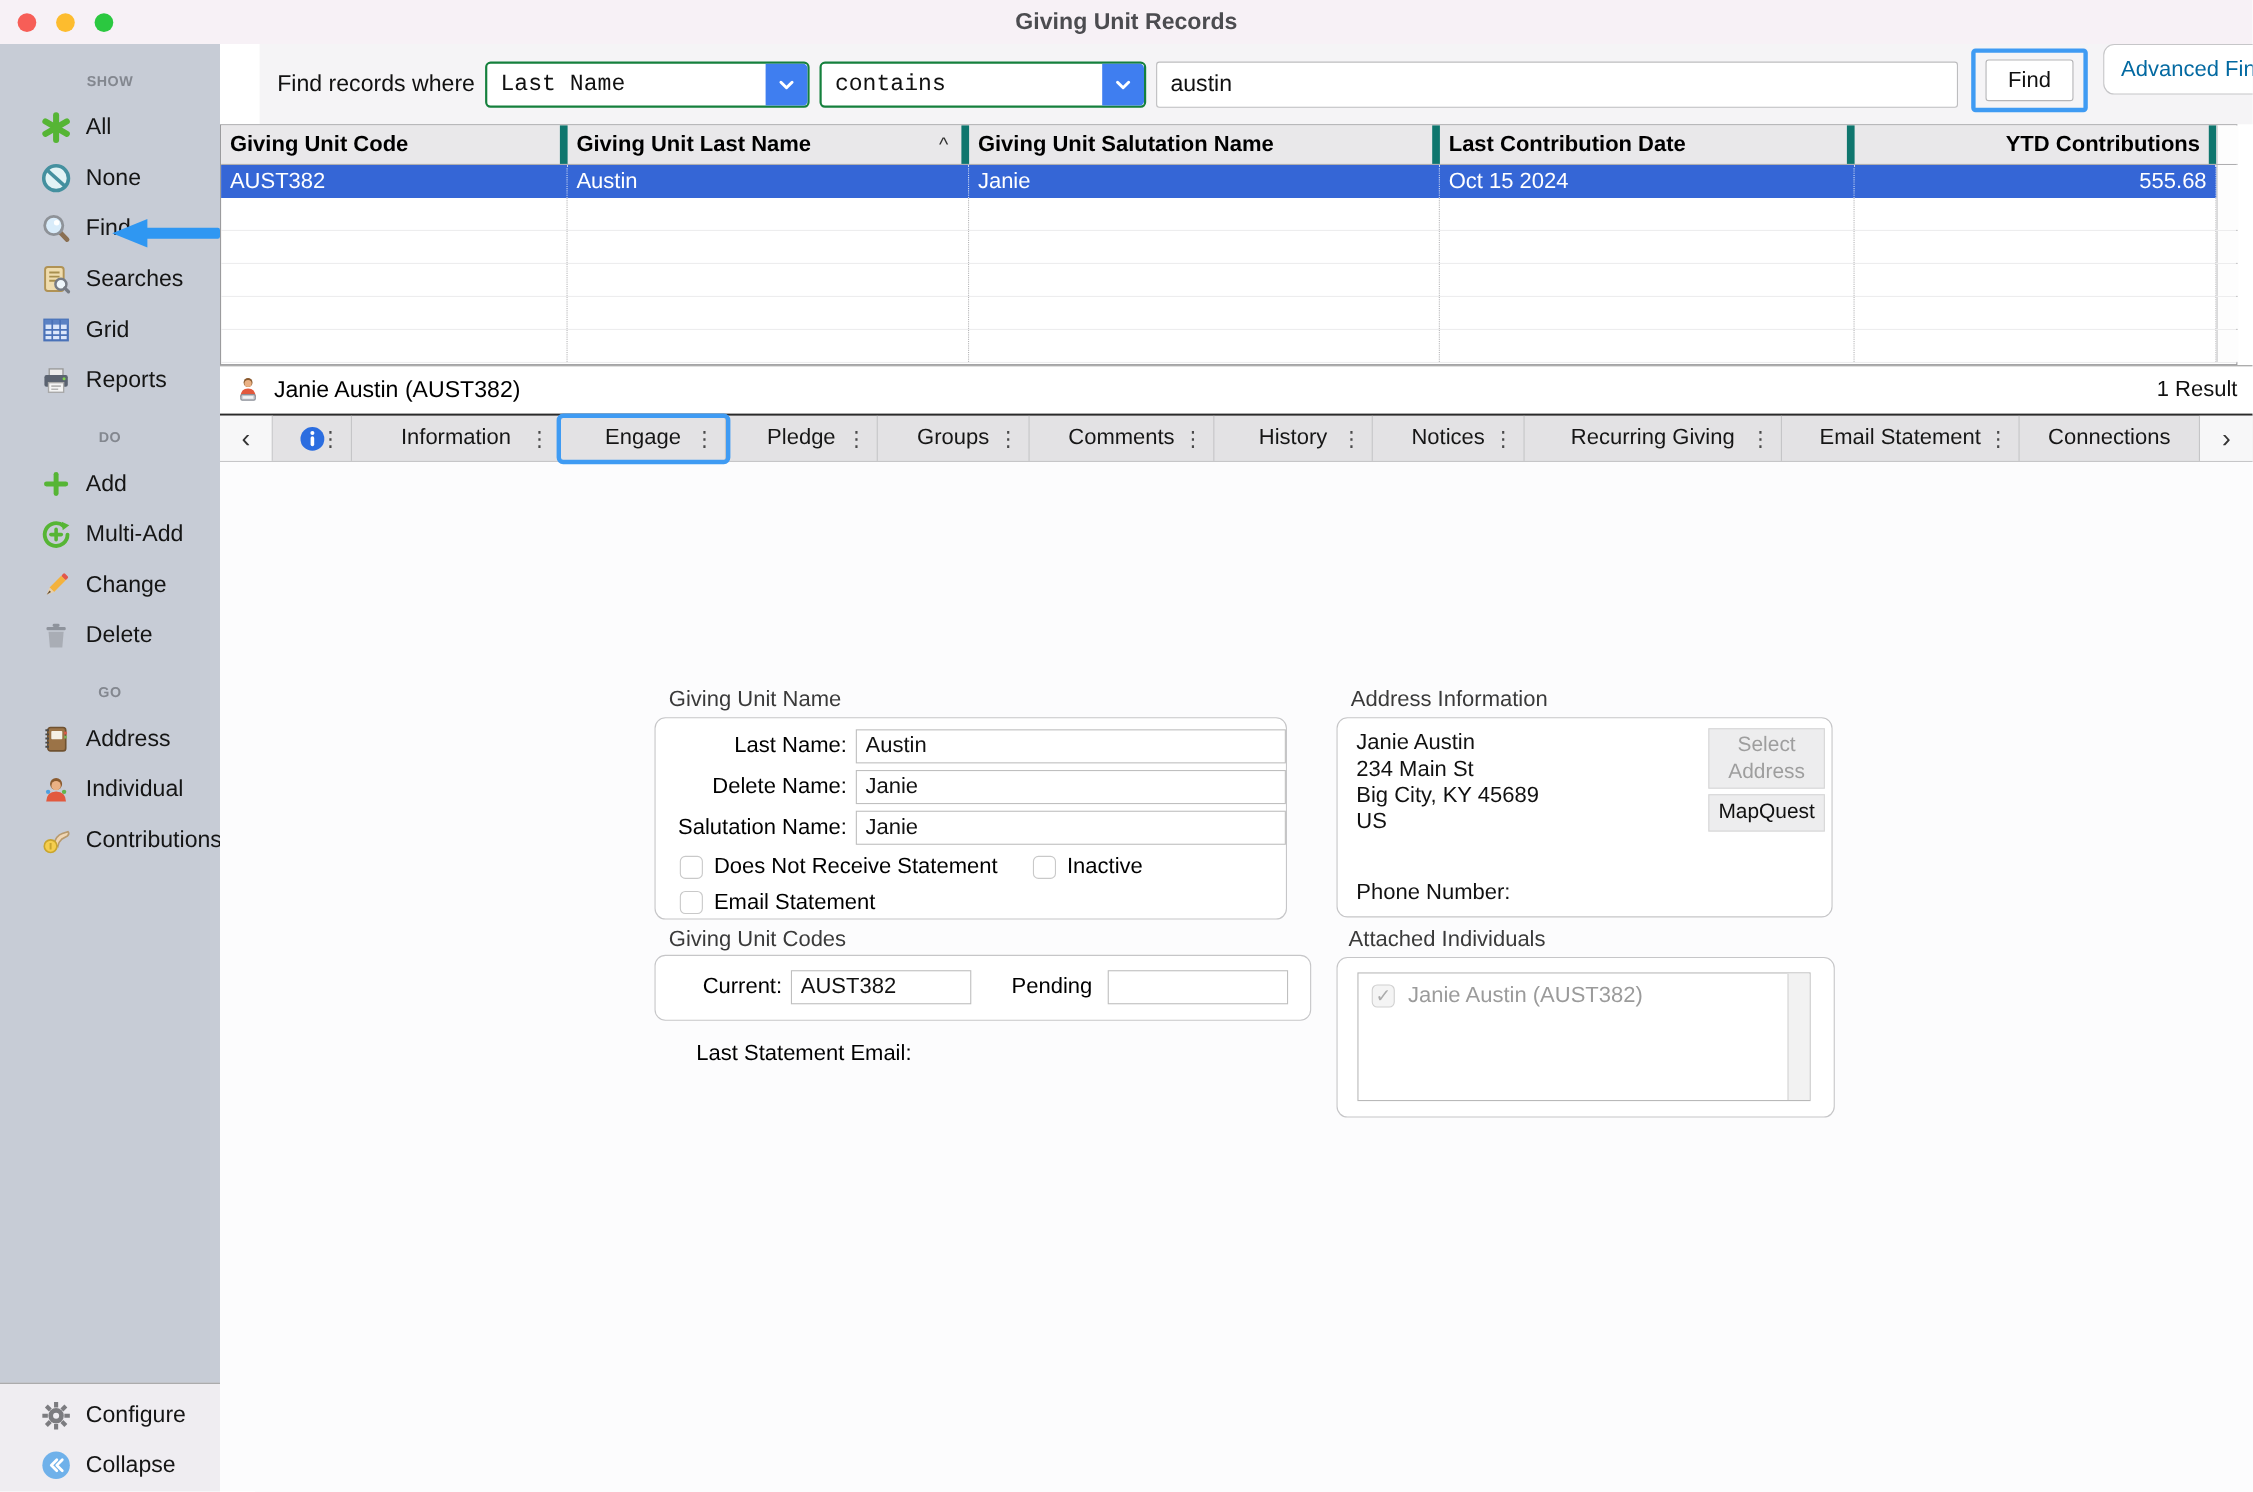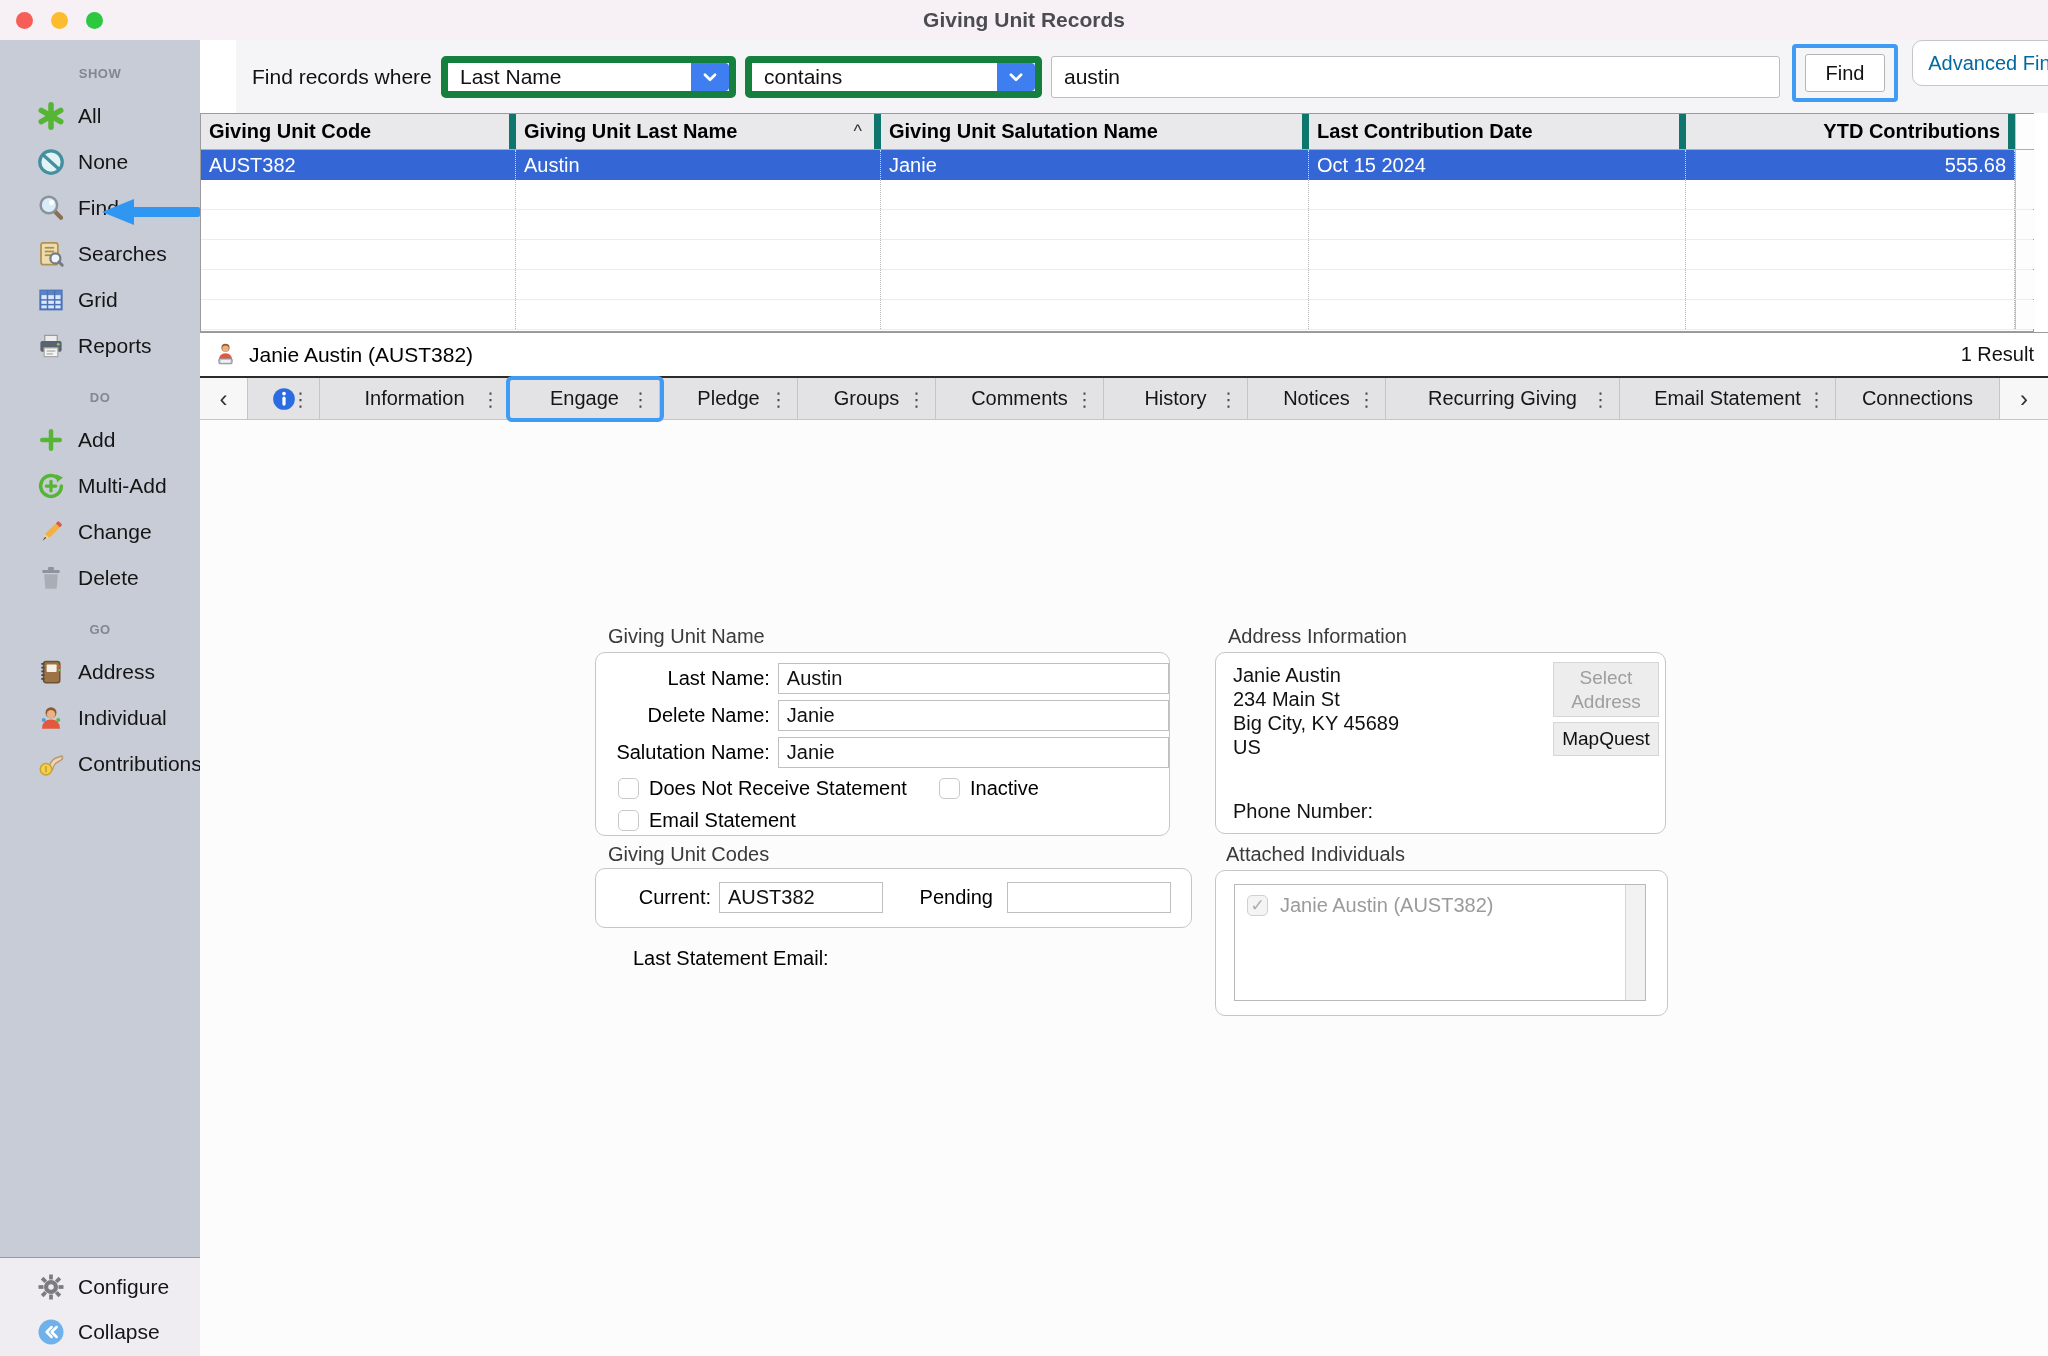--- a/index.html
+++ b/index.html
@@ -27,22 +27,22 @@
   .sb-footer { position:absolute; left:0; bottom:0; width:200px; height:99px; background:#efedf1;
     border-top:1px solid #9b9b9b; padding-top:6px; }
   .sb-footer .sb-item { height:45px; }
 
   
   .anno-arrow { position:absolute; left:100px; top:196px; width:100px; height:32px; pointer-events:none; }
 
   
   .findbar { position:absolute; left:200px; top:40px; width:1848px; height:73px; background:#f5f4f6;margin-left:36px; }
   .fb-label { position:absolute; left:16px; top:0; height:73px; line-height:73px; font-size:21px; color:#111; }
-  .dropdown { position:absolute; top:16px; height:42px; background:#fff; border:7px solid #15803d; border-radius:5px;
-    display:flex; align-items:center; }
+  .dropdown { position:absolute; top:16px; height:42px; background:#fff; border:2px solid #15803d; border-radius:5px;
+    display:flex; align-items:center;font-family:Liberation Mono, monospace; }
   .dropdown .val { flex:1; padding-left:12px; font-size:21px; color:#111; white-space:nowrap; overflow:hidden; }
   .dd-btn { width:38px; height:100%; background:#3f7ef0; border-radius:0 4px 4px 0; display:flex; align-items:center; justify-content:center; }
   .dd-field { left:205px; width:295px; }
   .dd-op { left:509px; width:297px; }
   .fb-input { position:absolute; left:815px; top:16px; width:729px; height:42px; background:#fff;
     border:1px solid #bdbdbf; border-radius:3px; font-size:21px; padding:0 12px; color:#111; font-family:inherit; }
   .anno-find { position:absolute; left:1556px; top:4px; width:106px; height:58px; border:4px solid #3f9bf3;
     border-radius:4px; background:#f5f4f6; display:flex; align-items:center; justify-content:center; }
   .find-btn { width:80px; height:38px; background:#fff; border:1px solid #b5b5b7; border-radius:3px;
     font-size:20px; color:#111; font-family:inherit; }

